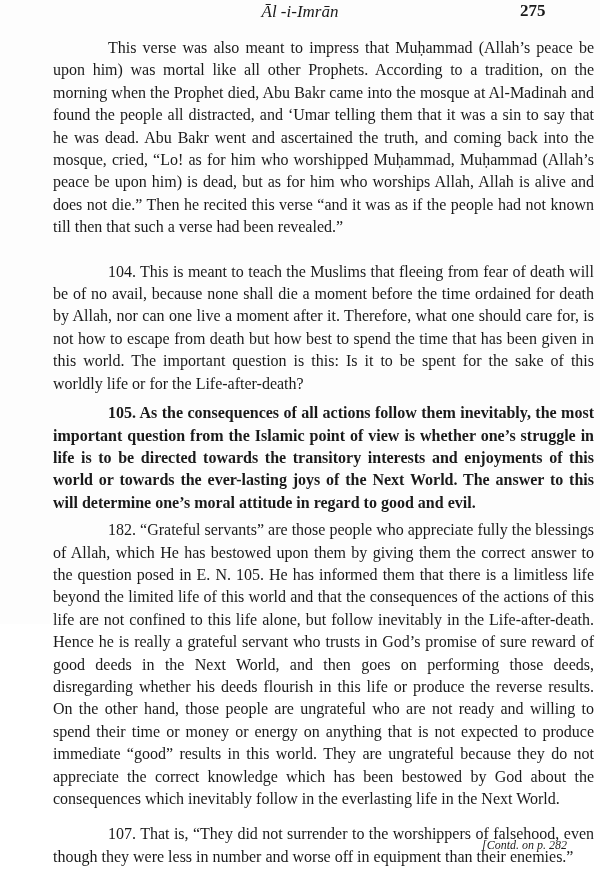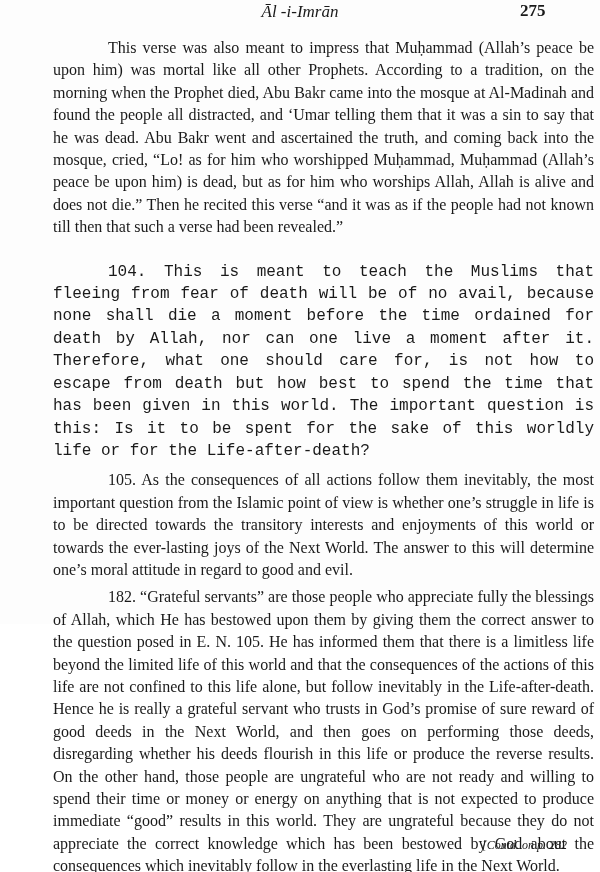--- a/index.html
+++ b/index.html
@@ -18,22 +18,22 @@
     position: absolute; top: 1px; left: 520px; font-size: 17px; font-weight: bold; text-align: center;
   }
   .body-text {
     position: absolute; left: 28px; width: 541px; top: 37px;
     font-size: 16px; line-height: 22.4px; margin-left: 25px;
   }
   .para {
     margin: 0; text-align: justify; text-indent: 55px;
   }
   .para-first { margin-bottom: 0; }
-  .gap-a { margin-top: 22px; font-family: Liberation Mono, monospace; }
-  .gap-b { margin-top: 7px; }
+  .gap-a { margin-top: 22px; }
+  .gap-b { margin-top: 7px; font-weight: bold; }
   .gap-c { margin-top: 5px; }
   .gap-d { margin-top: 13px; }
   .contd {
     position: absolute; top: 838px; right: 33px;
     font-style: italic; font-size: 12px;
   }
 </style>
 </head>
 <body>
 

